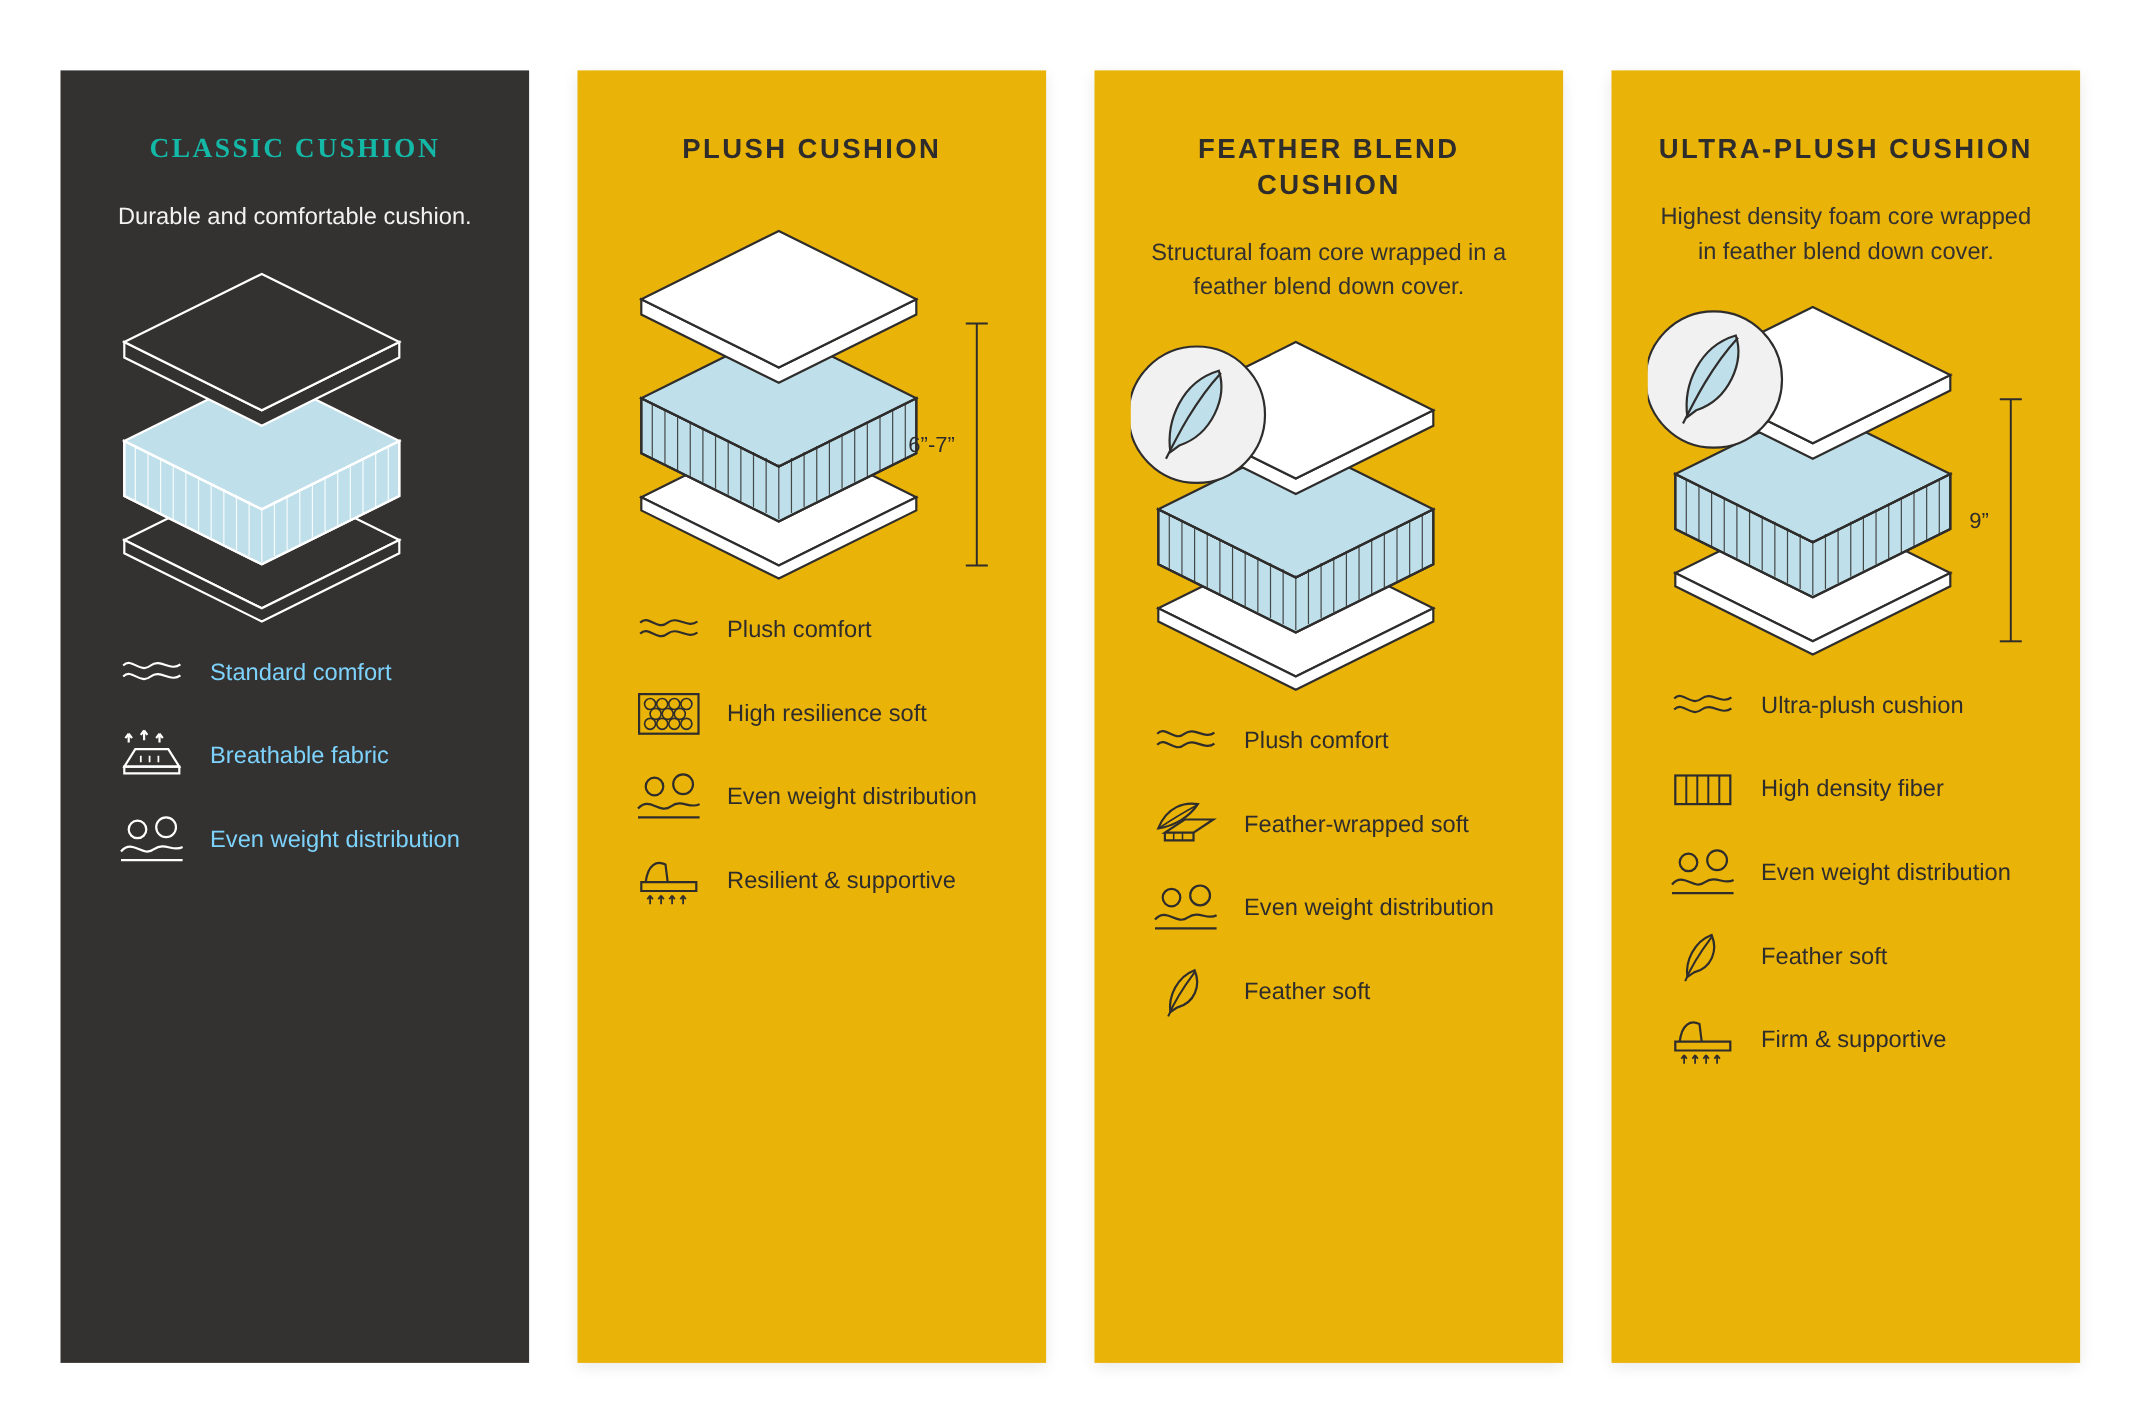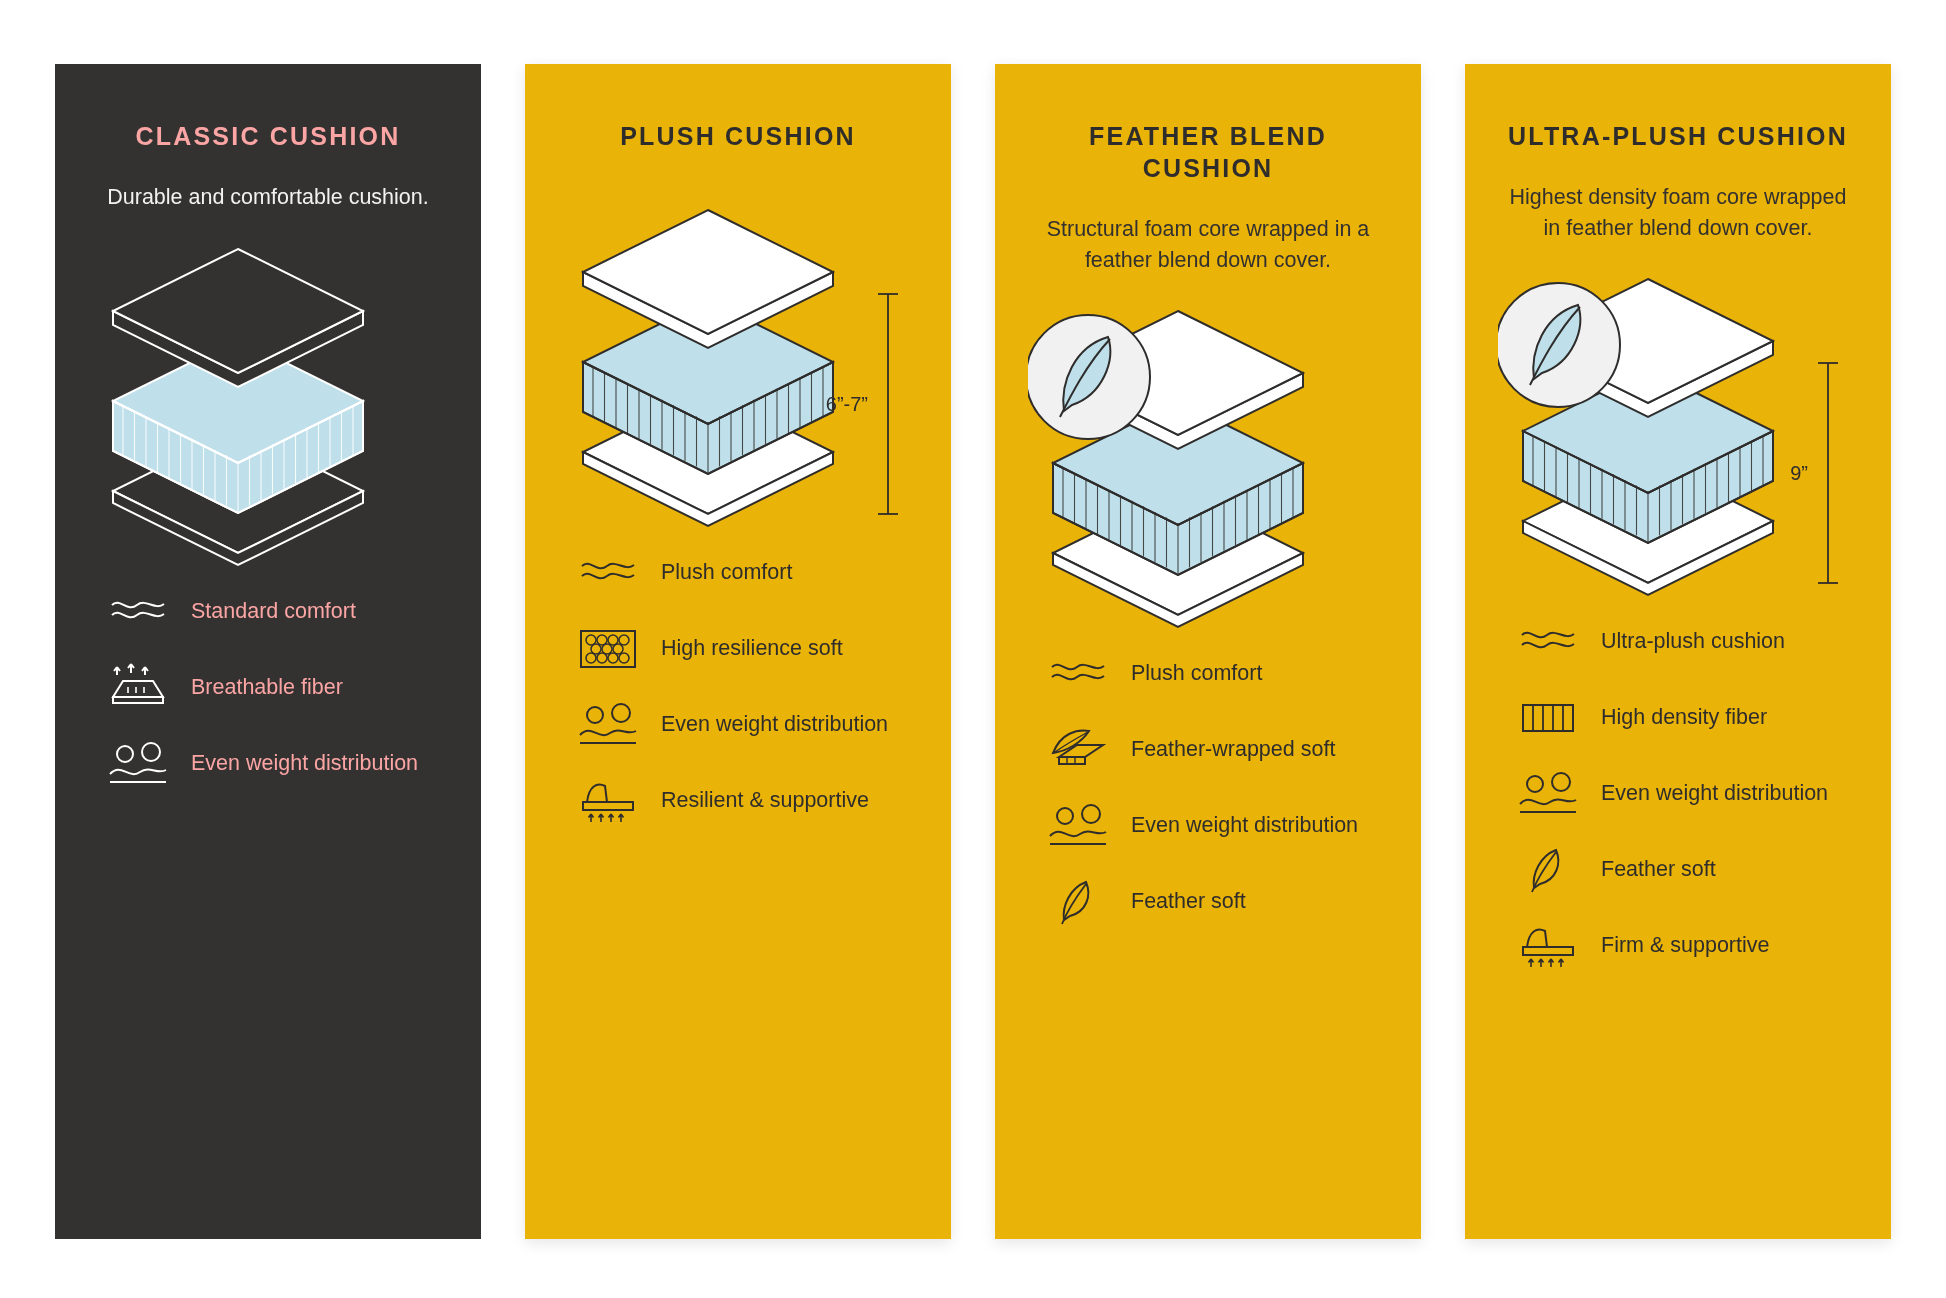--- a/index.html
+++ b/index.html
@@ -50,21 +50,21 @@
   .card-title {
     font-size: 25px;
     font-weight: bold;
     letter-spacing: 2.2px;
     color: #2f2d2c;
     text-align: center;
     line-height: 1.28;
     margin: 0 0 26px 0;
     text-transform: uppercase;
   }
-  .card.dark .card-title { color: #fca5a5; }
+  .card.dark .card-title { color: #14b8a6; font-family: Liberation Serif, serif; }
   .card-desc {
     font-size: 21.5px;
     color: #33312f;
     text-align: center;
     line-height: 1.42;
     margin: 4px;
     max-width: 360px;
   }
   .card.dark .card-desc { color: #f2f2f2; }
 
@@ -98,21 +98,21 @@
     display: flex;
     align-items: center;
     justify-content: center;
   }
   .feature-label {
     font-size: 21.5px;
     color: #2f2d2c;
     line-height: 1.28;
     max-width: 230px;
   }
-  .card.dark .feature-label { color: #fca5a5; }
+  .card.dark .feature-label { color: #7dd3fc; }
 
   .dim-label {
     font-size: 20px;
     fill: #2f2d2c;
   }
 </style>
 </head>
 <body>
 
 <div class="board">
@@ -172,21 +172,21 @@
             <span class="feature-icon">
               <svg width="62" height="50" viewBox="0 0 62 50">
         <path d="M10 12 v-8 M10 4 l-3 4 M10 4 l3 4" stroke="#ffffff" stroke-width="2" fill="none"></path>
         <path d="M24 10 v-9 M24 1 l-3 4 M24 1 l3 4" stroke="#ffffff" stroke-width="2" fill="none"></path>
         <path d="M38 12 v-8 M38 4 l-3 4 M38 4 l3 4" stroke="#ffffff" stroke-width="2" fill="none"></path>
         <path d="M6 34 L16 18 H46 L56 34 Z" fill="none" stroke="#ffffff" stroke-width="2"></path>
         <path d="M6 34 h50 v6 H6 Z" fill="none" stroke="#ffffff" stroke-width="2"></path>
         <path d="M21 24 v6 M29 24 v6 M37 24 v6" stroke="#ffffff" stroke-width="1.6"></path>
       </svg>
             </span>
-            <span class="feature-label">Breathable fiber</span>
+            <span class="feature-label">Breathable fabric</span>
           </div>
           <div class="feature">
             <span class="feature-icon">
               <svg width="62" height="48" viewBox="0 0 62 48">
         <circle cx="18" cy="14" r="8" fill="none" stroke="#ffffff" stroke-width="2"></circle>
         <circle cx="44" cy="12" r="9" fill="none" stroke="#ffffff" stroke-width="2"></circle>
         <path d="M3 34 C14 22, 22 40, 33 32 C43 25, 50 35, 59 30" fill="none" stroke="#ffffff" stroke-width="2"></path>
         <path d="M3 42 h56" stroke="#ffffff" stroke-width="2"></path>
       </svg>
             </span>

